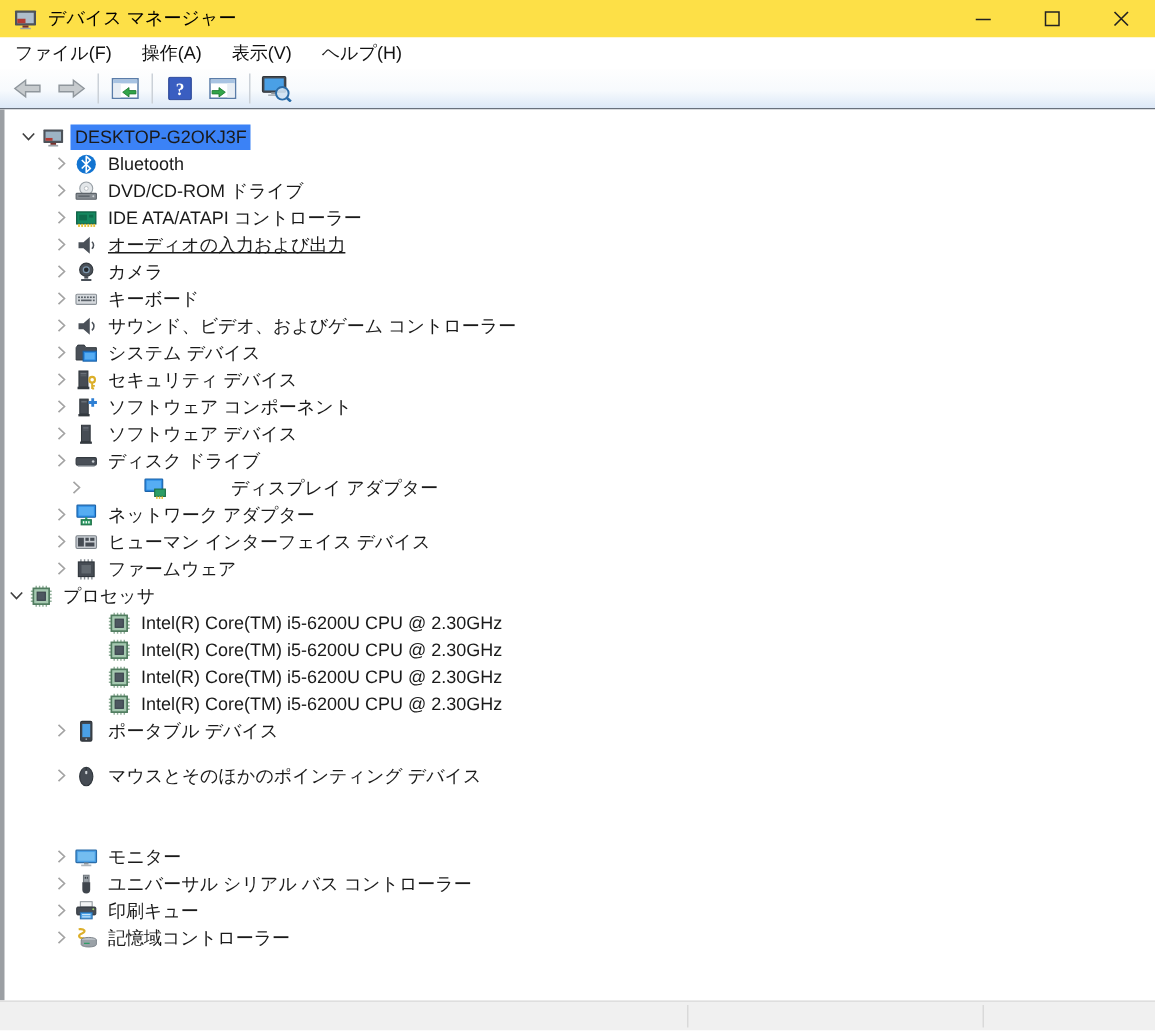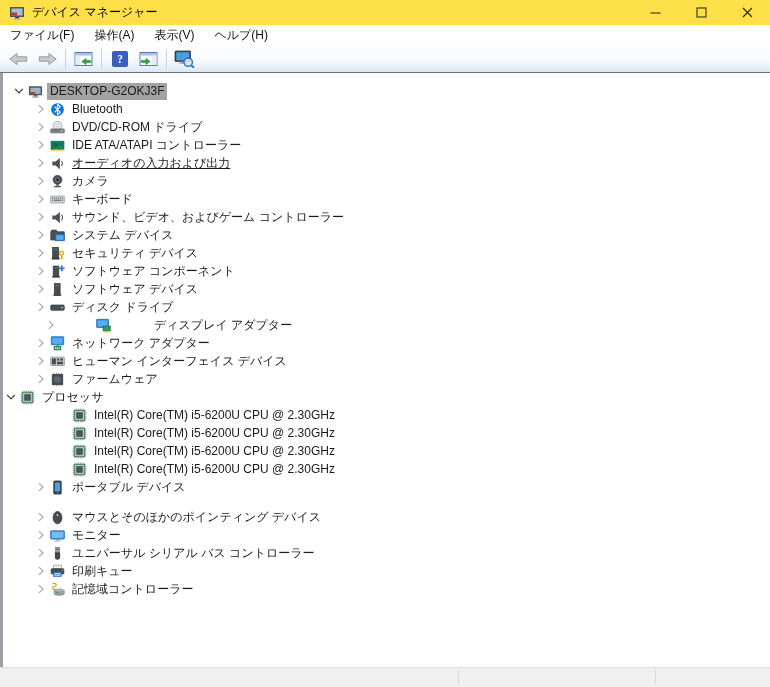--- a/index.html
+++ b/index.html
@@ -26,21 +26,21 @@
   .tool-sep{width:1px;height:20px;background:#cbd1d8;margin:0 3px;}
   .tree-wrap{
     position:absolute;left:0;right:0;top:73px;bottom:20px;
     background:#fff;border-left:3px solid #9b9fa3;
     padding-top:9px;overflow:hidden;
   }
   .tree-row{height:18px;display:flex;align-items:center;white-space:nowrap;font-size:12px;color:#1a1a1a;}
   .chev{width:16px;height:16px;flex:0 0 16px;display:flex;align-items:center;justify-content:center;}
   .ticon{width:16px;height:16px;flex:0 0 16px;margin-right:4px;display:flex;align-items:center;justify-content:center;}
   .tlabel{padding:1px 3px;line-height:15px;}
-  .tlabel.selected{background:#a3a3a3;}
+  .tlabel.selected{background:#3b82f6;}
   .statusbar{
     position:absolute;left:0;right:0;bottom:0;height:20px;
     background:#f0f0f0;border-top:1px solid #dedede;box-sizing:border-box;
   }
   .sb-sep{position:absolute;top:2px;bottom:2px;width:1px;background:#d9d9d9;}
   svg{display:block;}
 </style>
 </head>
 <body>
 
@@ -534,21 +534,21 @@
       </span>
       <span class="ticon">
         <svg width="15" height="15" viewBox="0 0 16 16">
           <ellipse cx="8" cy="8.2" rx="4.7" ry="6.6" fill="#464c54" stroke="#2f353b" stroke-width="0.8"></ellipse>
           <path d="M8 1.6 v3.4" stroke="#2f353b" stroke-width="1" fill="none"></path>
           <rect x="7.25" y="4" width="1.5" height="2.6" rx="0.75" fill="#cfd4d8"></rect>
         </svg>
       </span>
       <span class="tlabel">マウスとそのほかのポインティング デバイス</span>
     </div>
-    <div class="tree-row" style="padding-left: 30px;">
+    <div class="tree-row" style="padding-left: 30px; margin-top: 36px;">
       <span class="chev">
         <svg width="14" height="14" viewBox="0 0 14 14">
           <path d="M5 3.2 l4 3.8 -4 3.8" fill="none" stroke="#a3a3a3" stroke-width="1.1"></path>
         </svg>
       </span>
       <span class="ticon">
         <svg width="15" height="15" viewBox="0 0 16 16">
           <rect x="0.7" y="3" width="14.6" height="8.8" rx="0.6" fill="#4aa0e6" stroke="#2a6ca8" stroke-width="0.9"></rect>
           <rect x="2" y="4.3" width="12" height="6.2" fill="#74bdf0"></rect>
           <rect x="6.4" y="11.8" width="3.2" height="1.4" fill="#8e969d"></rect>

